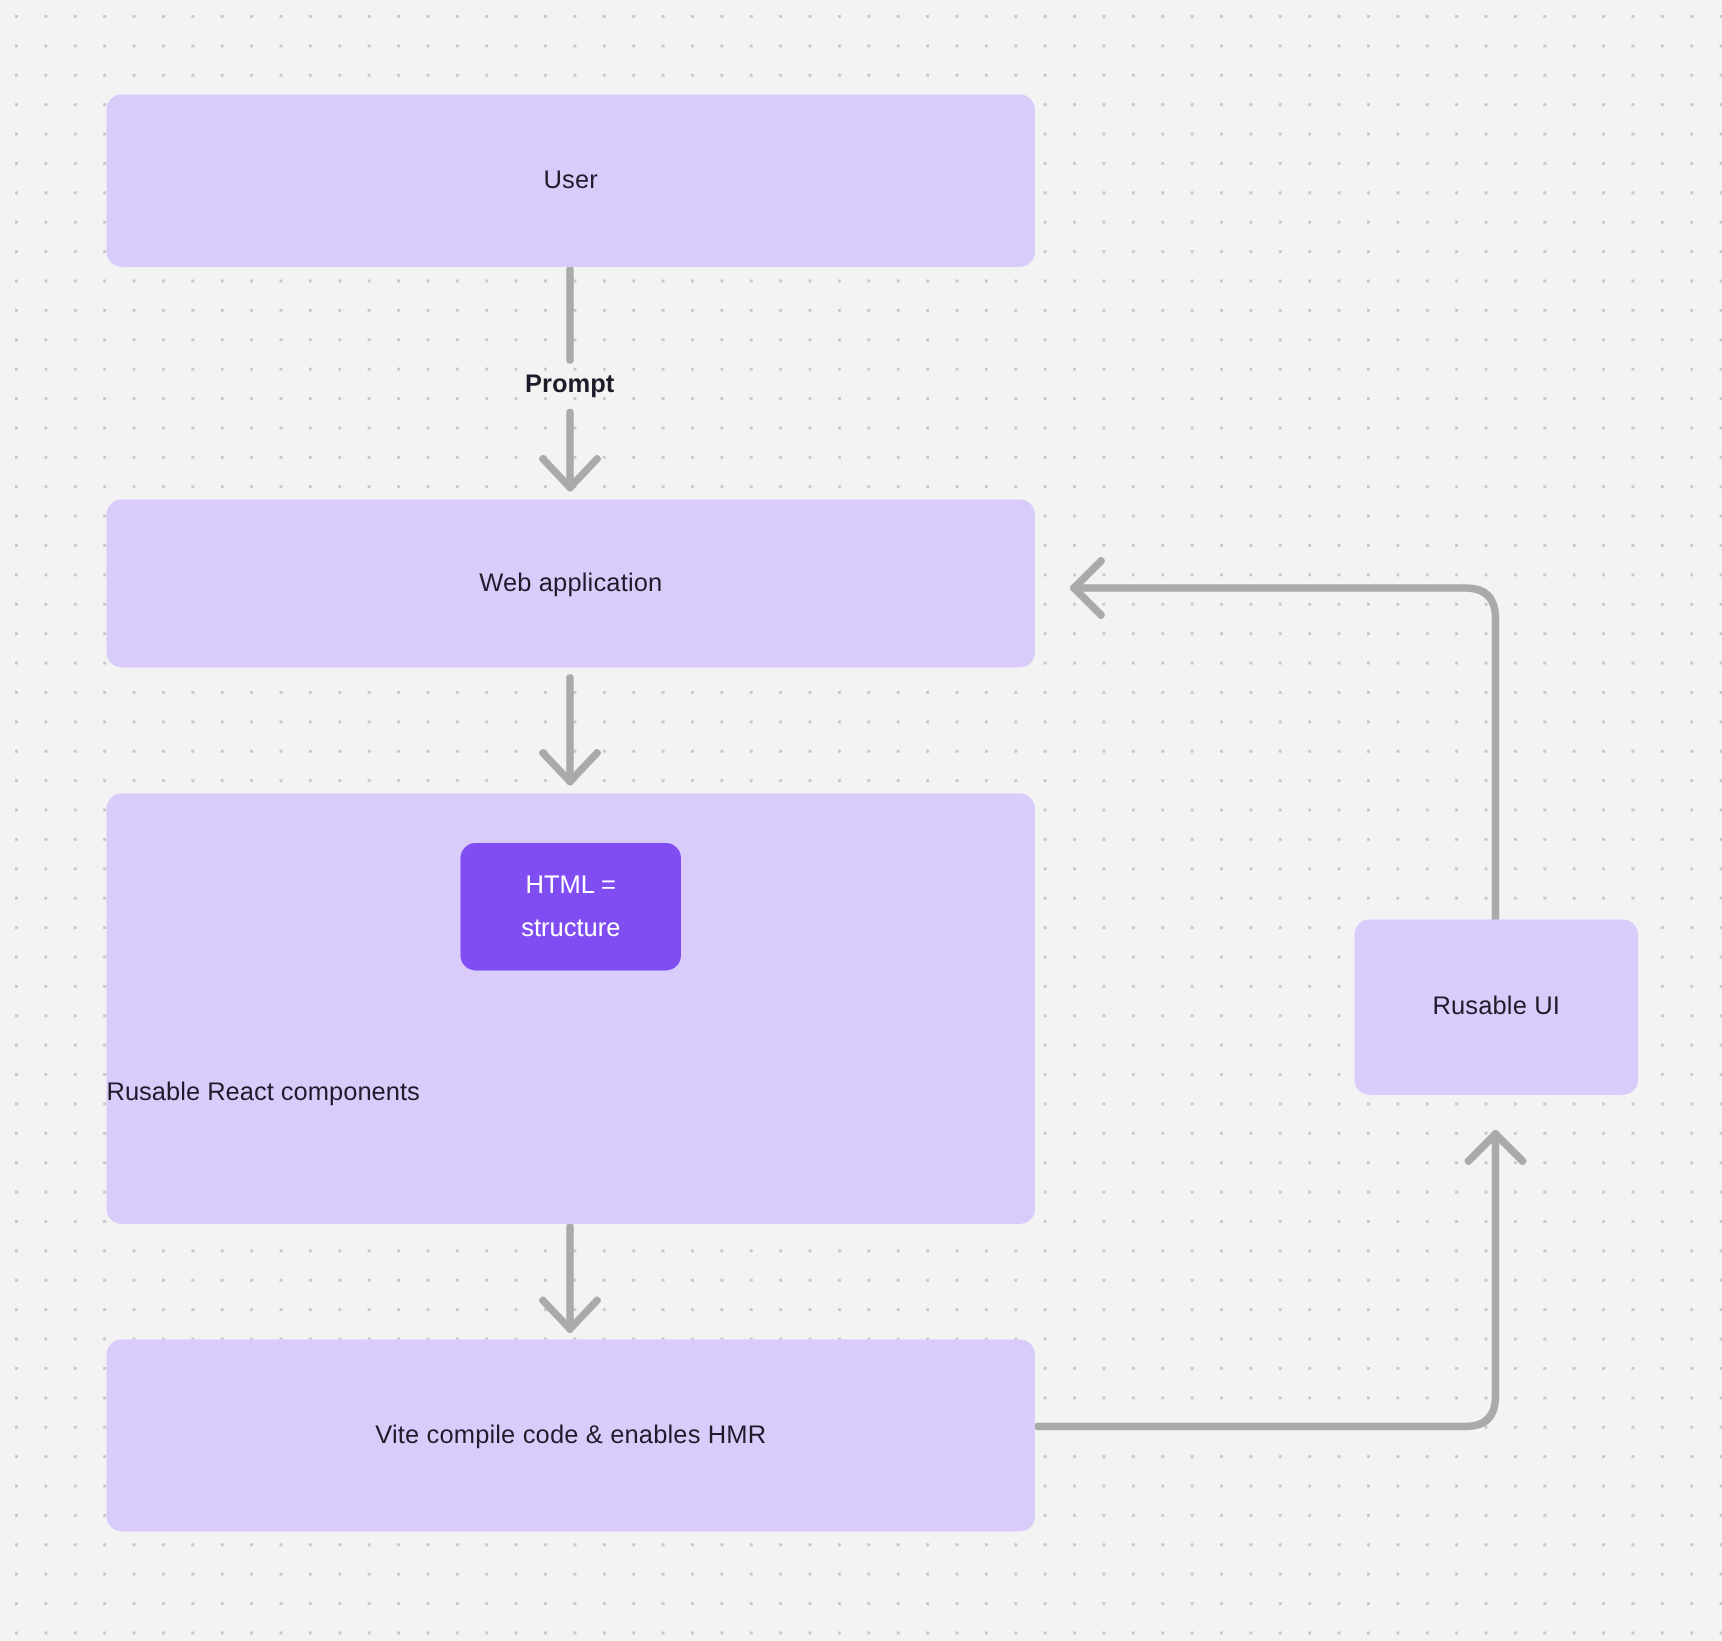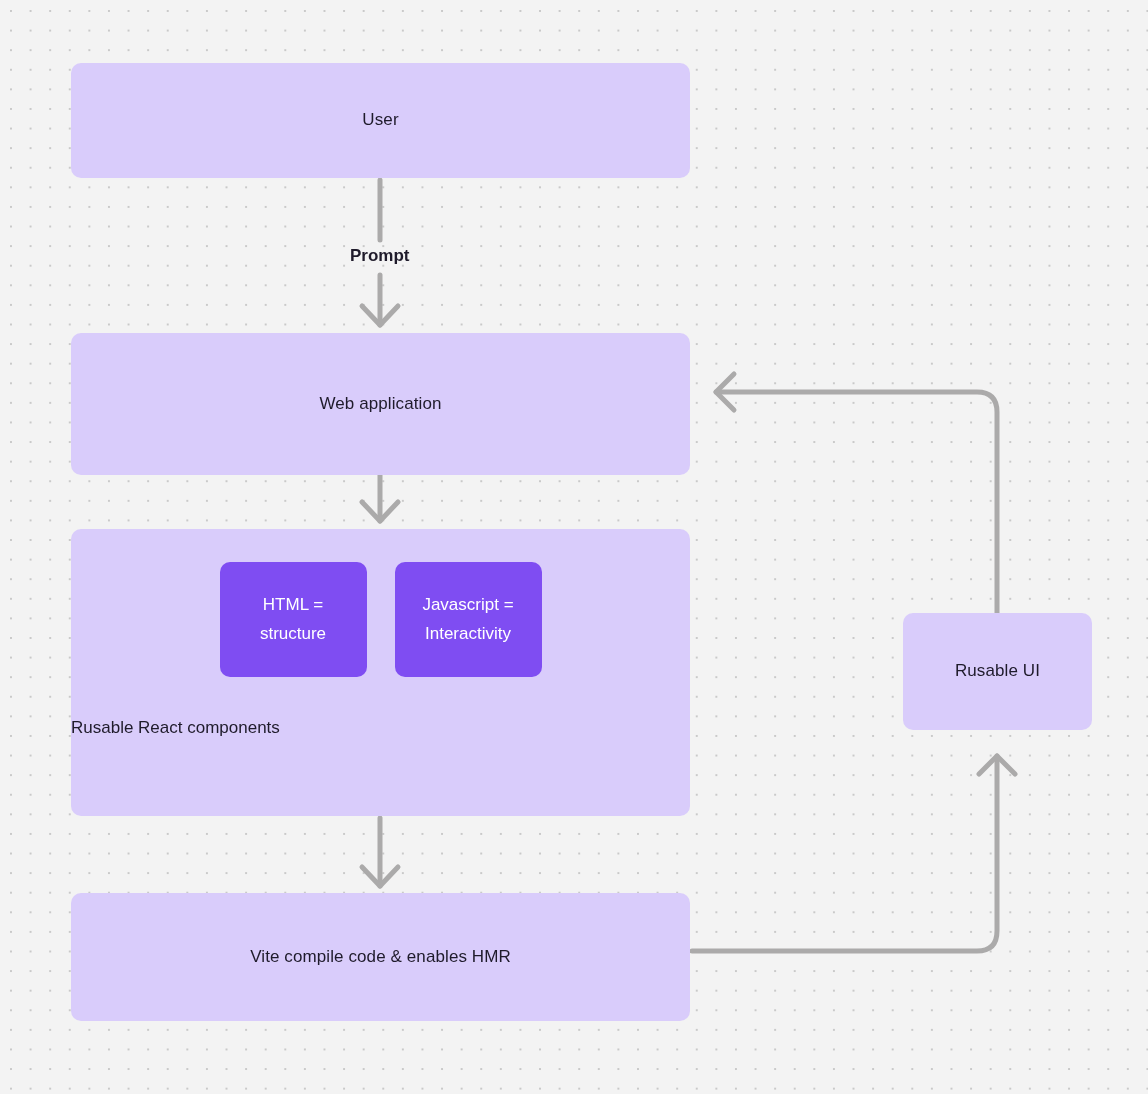--- a/index.html
+++ b/index.html
@@ -52,42 +52,42 @@
     font-size: 17px;
     line-height: 1.35;
     color: #1f1b2b;
     text-align: center;
     letter-spacing: 0.1px;
     white-space: pre-line;
   }
 
   
   #node-user        { left: 71px;  top: 63px;  width: 619px; height: 115px; }
-  #node-webapp      { left: 71px;  top: 333px; width: 619px; height: 142px; }
+  #node-webapp      { left: 71px;  top: 333px; width: 619px; height: 112px; }
   #node-components  { left: 71px;  top: 529px; width: 619px; height: 287px; }
   #node-vite        { left: 71px;  top: 893px; width: 619px; height: 128px; }
   #node-render      { left: 903px; top: 613px; width: 189px; height: 117px; }
 
   
   #node-components {
     display: block;
   }
   .tech-row {
     position: absolute;
     left: 0;
     top: 33px;
     width: 619px;
     display: flex;
     justify-content: center;
     gap: 28px;
   }
   .tech-box {
     box-sizing: border-box;
     width: 147px;
-    height: 115px;
+    height: 85px;
     background: #7f4df2;
     border-radius: 10px;
     display: flex;
     align-items: center;
     justify-content: center;
   }
   .tech-label {
     font-size: 17px;
     line-height: 1.68;
     color: #ffffff;
@@ -152,24 +152,20 @@
   <div class="node" id="node-webapp">
     <div class="node-label">Web application</div>
   </div>
 
   <div class="node" id="node-components">
     <div class="tech-row">
       <div class="tech-box">
         <div class="tech-label">HTML =
 structure</div>
       </div>
-      <div class="tech-box">
-        <div class="tech-label">Javascript =
-Interactivity</div>
-      </div>
     </div>
     <div id="components-caption">Rusable React components</div>
   </div>
 
   <div class="node" id="node-vite">
     <div class="node-label">Vite compile code &amp; enables HMR</div>
   </div>
 
   <div class="node" id="node-render">
     <div class="node-label">Rusable UI</div>

